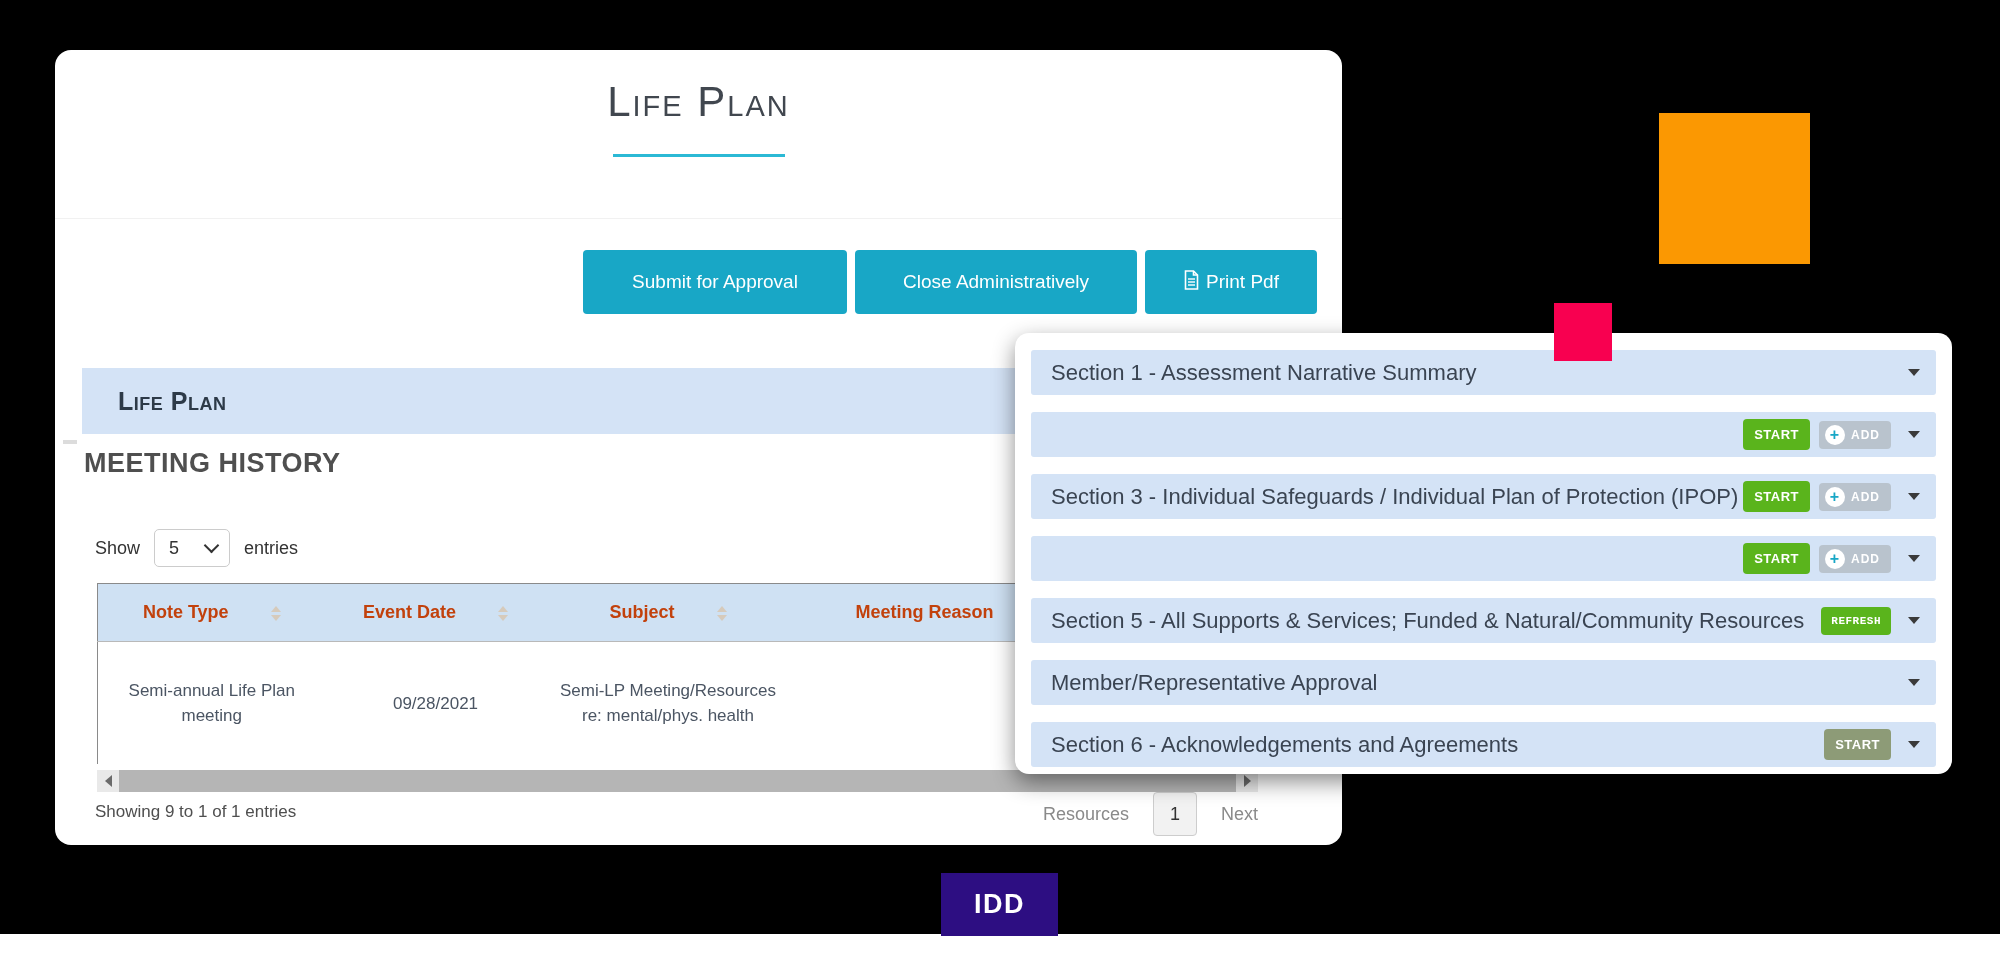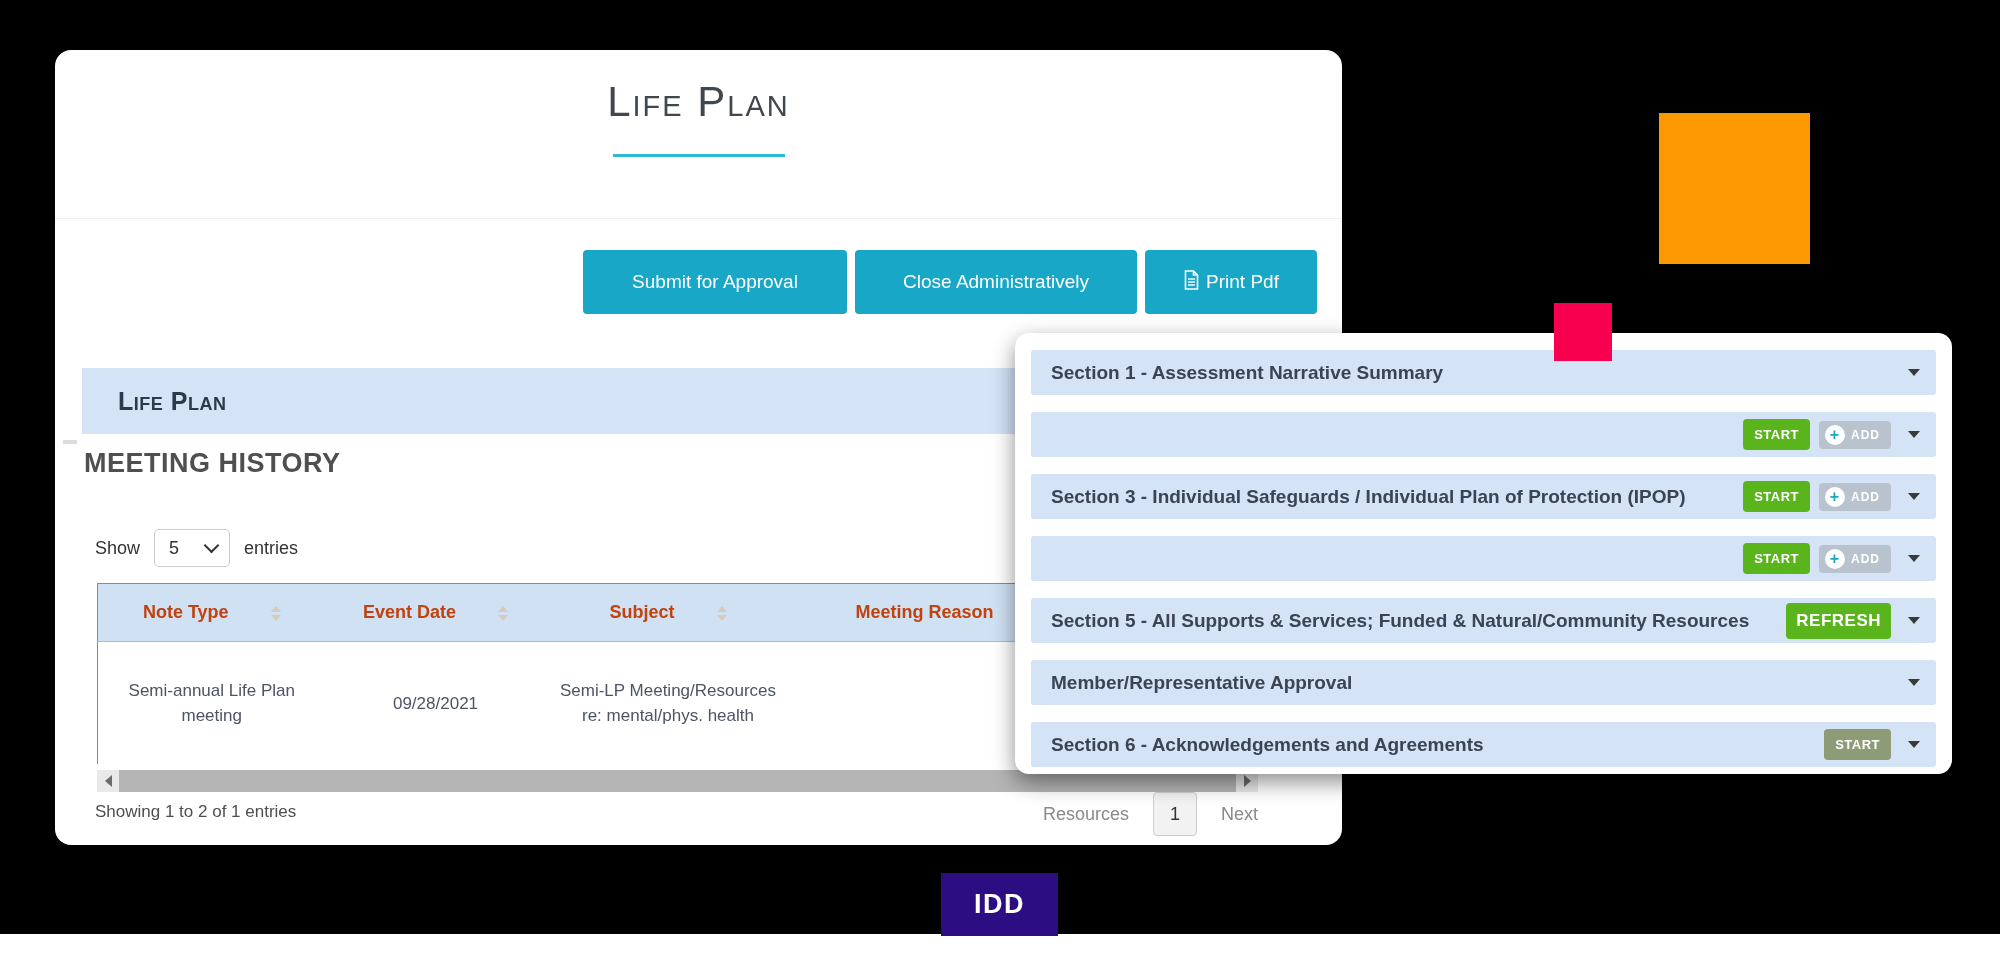--- a/index.html
+++ b/index.html
@@ -58,26 +58,26 @@
   .pager{position:absolute;top:742px;right:84px;display:flex;align-items:center;gap:24px;font-size:18px;color:#8a8a8a;}
   .pager .pg-link{cursor:pointer;}
   .pg-current{width:42px;height:42px;background:#f2f2f2;border:1px solid #cdcdcd;border-radius:4px;
     display:flex;align-items:center;justify-content:center;color:#333;cursor:pointer;}
   
   .panel{position:absolute;left:1015px;top:333px;width:937px;height:441px;background:#fff;border-radius:14px;z-index:30;
     box-shadow:0 8px 22px rgba(0,0,0,.45);padding:17px 16px 0 16px;box-sizing:border-box;
     display:flex;flex-direction:column;gap:17px;overflow:hidden;}
   .sec-row{height:45px;flex:0 0 45px;background:#D4E3F6;border-radius:3px;display:flex;align-items:center;
     padding:0 16px 0 20px;box-sizing:border-box;cursor:pointer;}
-  .sec-label{font-size:19px;font-weight:bold;color:#3a4452;white-space:nowrap;}
+  .sec-label{font-size:22px;font-weight:normal;color:#3a4452;white-space:nowrap;}
   .sec-actions{margin-left:auto;display:flex;align-items:center;gap:9px;}
   .btn-start,.btn-refresh{border:none;border-radius:4px;background:#5AB41C;color:#fff;font-family:inherit;
     font-size:13px;font-weight:bold;letter-spacing:.5px;padding:8px 11px;cursor:pointer;}
   .btn-start.olive{background:#8D9B77;}
-  .btn-refresh{font-size:17px;padding:8px 10px;}
+  .btn-refresh{font-size:11px;padding:8px 10px;font-family:Liberation Mono, monospace;}
   .btn-add{border:none;border-radius:4px;background:#B9C3CD;color:#fff;font-family:inherit;font-size:12px;
     font-weight:bold;letter-spacing:1px;padding:4px 11px 4px 6px;display:flex;align-items:center;gap:6px;cursor:pointer;}
   .plus-circle{width:20px;height:20px;border-radius:50%;background:#fff;color:#18A7C6;font-size:16px;font-weight:bold;
     display:flex;align-items:center;justify-content:center;line-height:1;}
   .caret{width:0;height:0;border-left:6px solid transparent;border-right:6px solid transparent;border-top:7px solid #3a3a3a;margin-left:8px;cursor:pointer;}
   .doc-icon{display:inline-block;}
 </style>
 </head>
 <body>
 
@@ -178,21 +178,21 @@
   <div class="hscroll">
     <span class="scroll-btn">
         <span class="tri-left"></span>
       </span>
     <span class="scroll-thumb"></span>
     <span class="scroll-btn">
         <span class="tri-right"></span>
       </span>
   </div>
 
-  <div class="summary">Showing 1 to 2 of 1 entries</div>
+  <div class="summary">Showing 9 to 1 of 1 entries</div>
 
   <div class="pager">
     <span class="pg-link">Resources</span>
     <span class="pg-current">1</span>
     <span class="pg-link">Next</span>
   </div>
 </div>
 
 <div class="panel">
 

